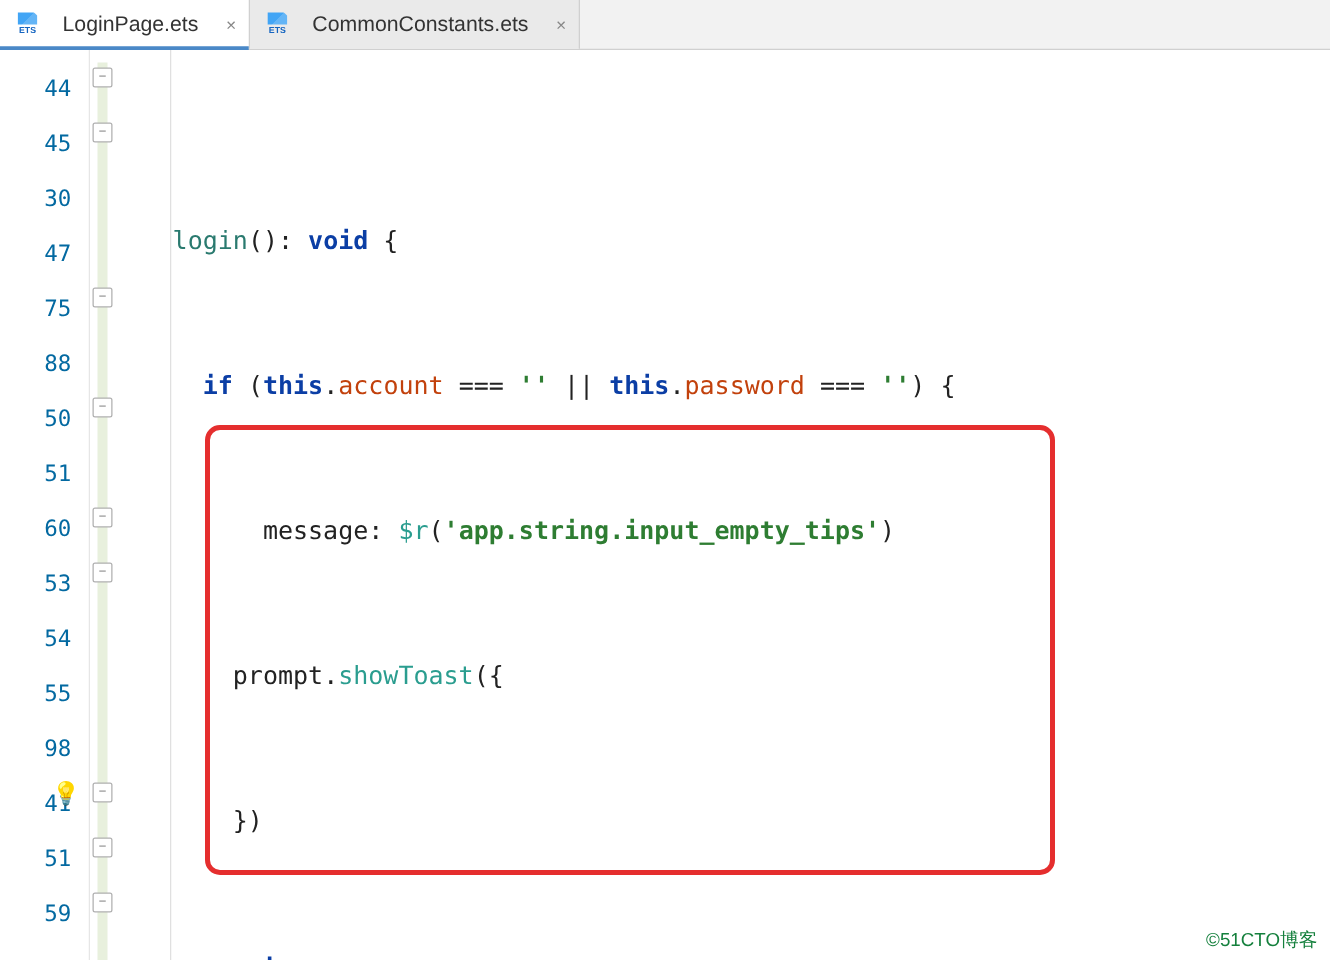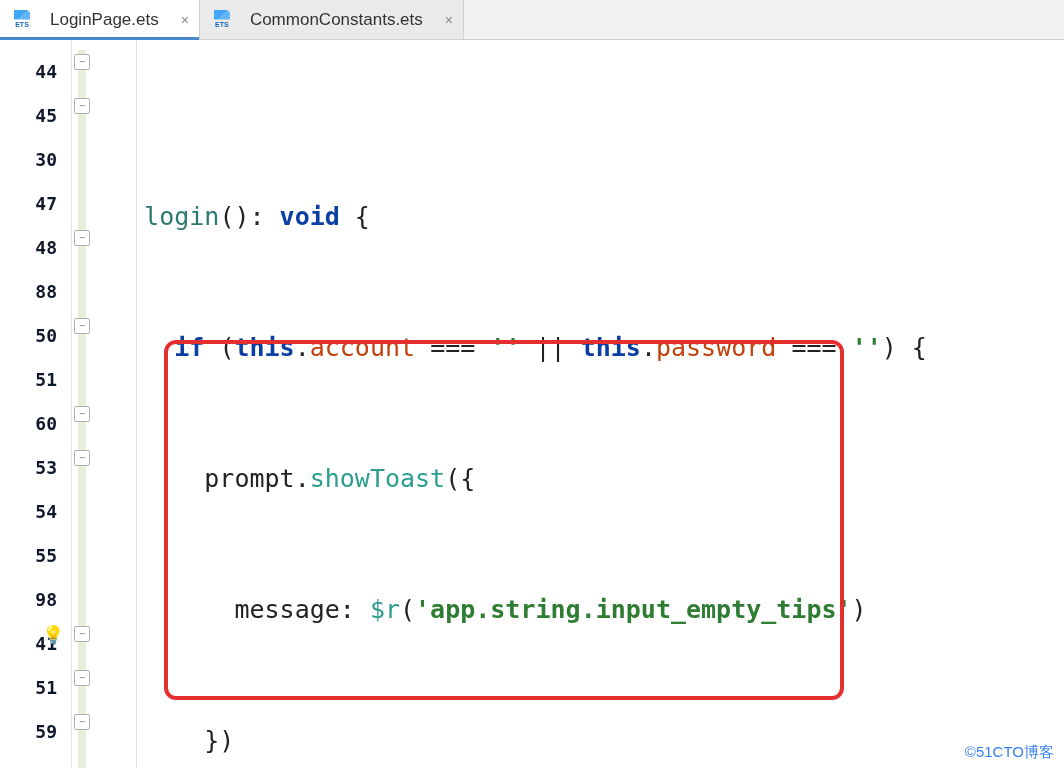--- a/index.html
+++ b/index.html
@@ -72,26 +72,25 @@
   
   .editor {
     display: flex;
     height: calc(100% - 40px);
     position: relative;
   }
   .gutter {
     width: 72px;
     background: #ffffff;
     border-right: 1px solid #e6e6e6;
-    color: #0f172a;
+    color: #0369a1;
     text-align: right;
     padding-top: 10px;
     font-size: 18px;
     user-select: none;
-    font-weight: bold;
   }
   .gutter .ln {
     height: 44px;
     line-height: 44px;
     padding-right: 14px;
   }
   .fold-gutter {
     width: 34px;
     background: #ffffff;
     position: relative;
@@ -122,21 +121,21 @@
     left: -30px;
     width: 20px; height: 20px;
     color: #f5a623;
     font-size: 18px;
   }
   .code {
     flex: 1;
     padding-top: 10px;
     position: relative;
     white-space: pre;
-    font-size: 25px;
+    font-size: 20px;
   }
   .line {
     height: 44px;
     line-height: 44px;
     padding-left: 8px;
     position: relative;
   }
   .indent-guide {
     position: absolute;
     top: 0; bottom: 0;
@@ -155,21 +154,21 @@
   .red-box {
     position: absolute;
     border: 4px solid #e52e2e;
     border-radius: 12px;
     pointer-events: none;
   }
 
   .watermark {
     position: absolute;
     right: 10px; bottom: 6px;
-    color: #3b82f6;
+    color: #15803d;
     font-size: 15px;
     font-family: sans-serif;
     margin-top: 11px;
   }
 </style>
 </head>
 <body>
 
 <div class="tab-bar">
   <div class="tab active">
@@ -184,21 +183,21 @@
   </div>
 </div>
 
 <div class="editor">
 
   <div class="gutter">
     <div class="ln">44</div>
     <div class="ln">45</div>
     <div class="ln">30</div>
     <div class="ln">47</div>
-    <div class="ln">48</div>
+    <div class="ln">75</div>
     <div class="ln">88</div>
     <div class="ln">50</div>
     <div class="ln">51</div>
     <div class="ln">60</div>
     <div class="ln">53</div>
     <div class="ln">54</div>
     <div class="ln">55</div>
     <div class="ln">98</div>
     <div class="ln">41</div>
     <div class="ln">51</div>
@@ -220,24 +219,24 @@
   </div>
 
   <div class="code">
     
     <div class="indent-guide" style="left:30px"></div>
 
     <div class="line"><span>  </span><span class="fn">login</span><span class="plain">(): </span><span class="kw">void</span><span class="plain"> {</span></div>
 
     <div class="line"><span>    </span><span class="kw">if</span><span class="plain"> (</span><span class="kw">this</span><span class="plain">.</span><span class="prop">account</span><span class="plain"> === </span><span class="str">''</span><span class="plain"> || </span><span class="kw">this</span><span class="plain">.</span><span class="prop">password</span><span class="plain"> === </span><span class="str">''</span><span class="plain">) {</span></div>
 
+    <div class="line"><span>        </span><span class="plain">message</span><span class="plain">: </span><span class="fn2">$r</span><span class="plain">(</span><span class="str">'app.string.input_empty_tips'</span><span class="plain">)</span></div>
+
     <div class="line"><span>      </span><span class="plain">prompt</span><span class="plain">.</span><span class="fn2">showToast</span><span class="plain">({</span></div>
 
-    <div class="line"><span>        </span><span class="plain">message</span><span class="plain">: </span><span class="fn2">$r</span><span class="plain">(</span><span class="str">'app.string.input_empty_tips'</span><span class="plain">)</span></div>
-
     <div class="line"><span>      </span><span class="plain">})</span></div>
 
     <div class="line"><span>      </span><span class="kw">return</span><span class="plain">;</span></div>
 
     
 
     
 
     
 

